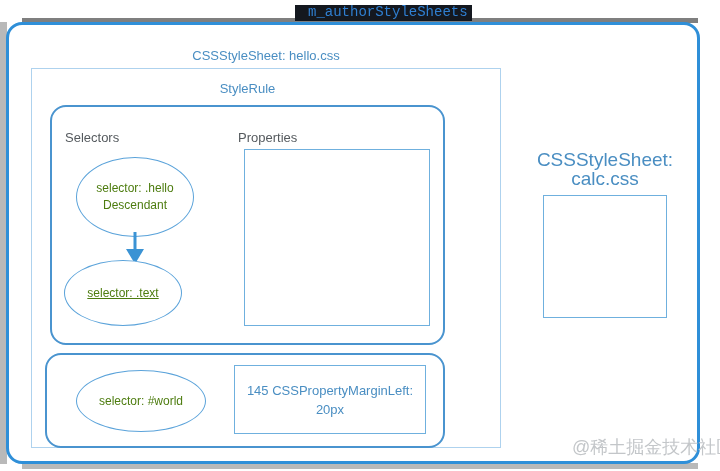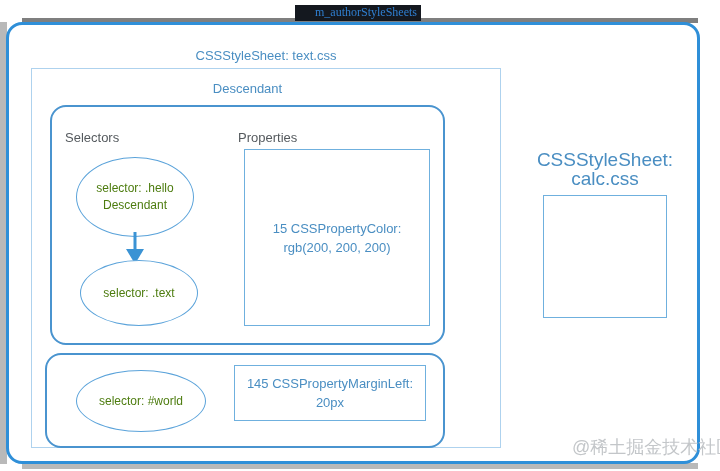--- a/index.html
+++ b/index.html
@@ -22,28 +22,28 @@
     left: 22px;
     top: 18px;
     width: 676px;
     height: 5px;
     background: #7f7f7f;
   }
   #top-label {
     position: absolute;
     left: 295px;
     top: 5px;
-    padding: 1px 4px 2px 20px;
+    padding: 1px 4px 2px 13px;
     background: #14181f;
     color: #2f7fd1;
-    font-size: 12px;
+    font-size: 14px;
     line-height: 13px;
     letter-spacing: 0px;
     white-space: nowrap;
-    font-family: Liberation Serif, serif;
+    font-family: Liberation Mono, monospace;
   }
   #bottom-bar {
     position: absolute;
     left: 22px;
     top: 463px;
     width: 676px;
     height: 6px;
     background: #b9b9b9;
   }
   #left-bar {
@@ -137,21 +137,21 @@
     text-align: center;
     color: #4d7c0f;
     font-size: 12px;
     line-height: 17px;
     padding: 0 8px;
   }
   #ellipse-hello {
     left: 76px; top: 157px; width: 118px; height: 80px;
   }
   #ellipse-text {
-    left: 80px; top: 260px; width: 118px; height: 66px;
+    left: 64px; top: 260px; width: 118px; height: 66px; text-decoration: underline;
   }
   #ellipse-world {
     left: 76px; top: 370px; width: 130px; height: 62px;
   }
 
   
   #selector-arrow {
     position: absolute;
     left: 118px;
     top: 232px;
@@ -171,21 +171,21 @@
     justify-content: center;
     color: #4a8ec2;
     font-size: 13px;
     line-height: 19px;
     text-align: center;
   }
   #prop-box-1 {
     left: 244px; top: 149px; width: 186px; height: 177px;
   }
   #prop-box-2 {
-    left: 234px; top: 365px; width: 192px; height: 56px;
+    left: 234px; top: 365px; width: 192px; height: 69px;
   }
   .prop-entry { margin: 0; }
   .prop-entry + .prop-entry { margin-top: 17px; }
 
   
   #stylerule-2 {
     position: absolute;
     left: 45px;
     top: 353px;
     width: 400px;
@@ -232,45 +232,39 @@
 </head>
 <body>
 
 <div id="left-bar"></div>
 <div id="top-bar"></div>
 <div id="bottom-bar"></div>
 <div id="top-label">m_authorStyleSheets</div>
 
 <div id="outer-frame"></div>
 
-<div id="sheet-demo-title">CSSStyleSheet: text.css</div>
+<div id="sheet-demo-title">CSSStyleSheet: hello.css</div>
 <div id="sheet-demo"></div>
 
-<div id="stylerule-title">Descendant</div>
+<div id="stylerule-title">StyleRule</div>
 <div id="stylerule-1"></div>
 
 <div id="selectors-header" class="col-header">Selectors</div>
 <div id="properties-header" class="col-header">Properties</div>
 
 <div id="ellipse-hello" class="ellipse">selector: .hello Descendant</div>
 
 <svg id="selector-arrow" viewBox="0 0 34 34" xmlns="http://www.w3.org/2000/svg">
   <line x1="17" y1="0" x2="17" y2="20" stroke="#3b93d4" stroke-width="3"></line>
   <polygon points="17,32 8,17 26,17" fill="#3b93d4"></polygon>
 </svg>
 
 <div id="ellipse-text" class="ellipse">selector: .text</div>
 
 <div id="prop-box-1" class="prop-box">
-  <div class="prop-entry">
-    <span>15</span>
-    <span>CSSPropertyColor:</span>
-    <br>
-    <span>rgb(200, 200, 200)</span>
-  </div>
 </div>
 
 <div id="stylerule-2"></div>
 
 <div id="ellipse-world" class="ellipse">selector: #world</div>
 
 <div id="prop-box-2" class="prop-box">
   <div class="prop-entry">
     <span>145</span>
     <span>CSSPropertyMarginLeft:</span>

